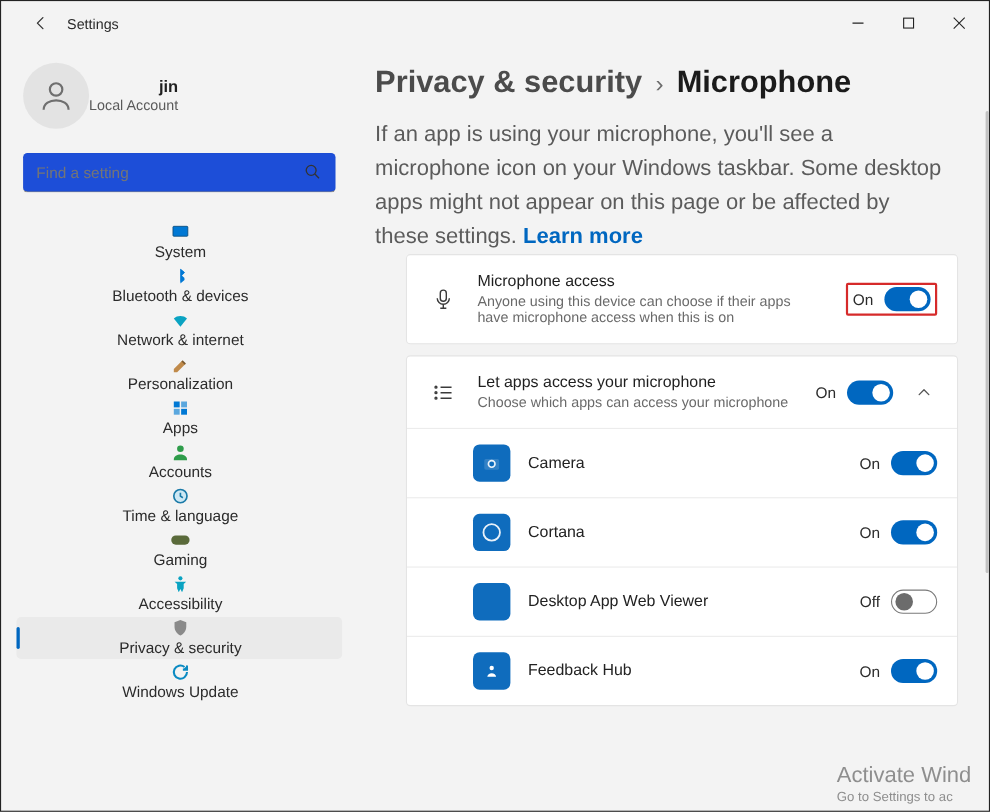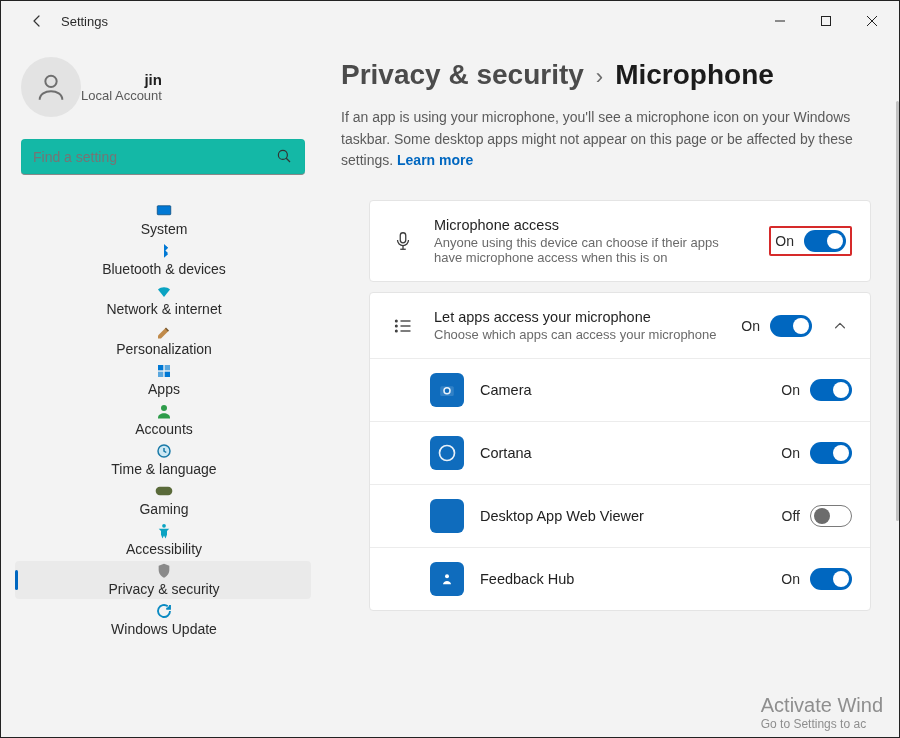--- a/index.html
+++ b/index.html
@@ -17,36 +17,36 @@
 
   
   .sidebar { width: 320px; padding: 10px 10px 10px 14px; display:flex; flex-direction:column; }
   .profile { display:flex; align-items:center; gap:0; padding: 6px 6px 22px 6px; text-align: right; }
   .avatar { width:60px; height:60px; border-radius:50%; background:#e3e3e3; display:flex; align-items:center; justify-content:center; }
   .avatar svg { stroke:#6f6f6f; }
   .profile .name { font-size:15px; font-weight:600; color:#1f1f1f; }
   .profile .sub  { font-size:13px; color:#5a5a5a; }
 
   .search { position:relative; margin: 0 6px 26px 6px; }
-  .search input { width:100%; height:36px; border:none; border-radius:4px; background:#14b8a6; border-bottom:1px solid #888; padding:0 40px 0 12px; font-size:14px; outline:none; box-shadow: inset 0 0 0 1px rgba(0,0,0,.02); }
+  .search input { width:100%; height:36px; border:none; border-radius:4px; background:#1d4ed8; border-bottom:1px solid #888; padding:0 40px 0 12px; font-size:14px; outline:none; box-shadow: inset 0 0 0 1px rgba(0,0,0,.02); }
   .search .icon { position:absolute; right:12px; top:8px; color:#333; }
 
   .nav { display:flex; flex-direction:column; gap:2px; }
   .nav-item { display:flex; align-items:center; gap:0; height:38px; padding:0 12px 0 14px; border-radius:4px; cursor:pointer; color:#2b2b2b; font-size:14px; position:relative;flex-direction:column; }
   .nav-item .nav-icon { width:20px; height:20px; display:flex; align-items:center; justify-content:center; }
   .nav-item.sel { background:#eaeaea; }
   .nav-item.sel::before { content:""; position:absolute; left:0; top:9px; bottom:9px; width:3px; background:#0067c0; border-radius:2px; }
 
   
   .main { flex:1; padding: 18px 28px 0 20px; overflow:hidden; position:relative; }
   .crumb { display:flex; align-items:baseline; gap:12px; margin-bottom:16px; flex-wrap:wrap;}
   .crumb .parent { font-size:28px; font-weight:600; color:#4b4b4b; cursor:pointer; }
   .crumb .sep    { font-size:22px; color:#6c6c6c; }
   .crumb .current{ font-size:28px; font-weight:600; color:#1b1b1b; }
-  .desc { font-size:14px; color:#5b5b5b; line-height:1.55; margin-bottom:28px; max-width: 520px;}
+  .desc { font-size:20px; color:#5b5b5b; line-height:1.55; max-width: 520px;}
   .desc a { color:#0067c0; text-decoration:none; font-weight:600; cursor:pointer;}
 
   .cards { display:flex; flex-direction:column; gap:10px;margin-left:28px; }
   .card { background:#fff; border:1px solid #e4e4e4; border-radius:4px; }
   .card.highlight .toggle-wrap { outline:2px solid #d62a2a; outline-offset:-2px; padding:4px 6px; border-radius:2px;}
   .row { display:flex; align-items:center; padding:16px 18px; gap:16px; }
   .lead-icon { width:30px; display:flex; justify-content:center; color:#3b3b3b; flex-shrink:0;}
   .row-text { flex:1; min-width:0;}
   .row-title { font-size:14.5px; color:#1f1f1f; }
   .row-sub   { font-size:13px; color:#6a6a6a; margin-top:2px; max-width:300px;}

